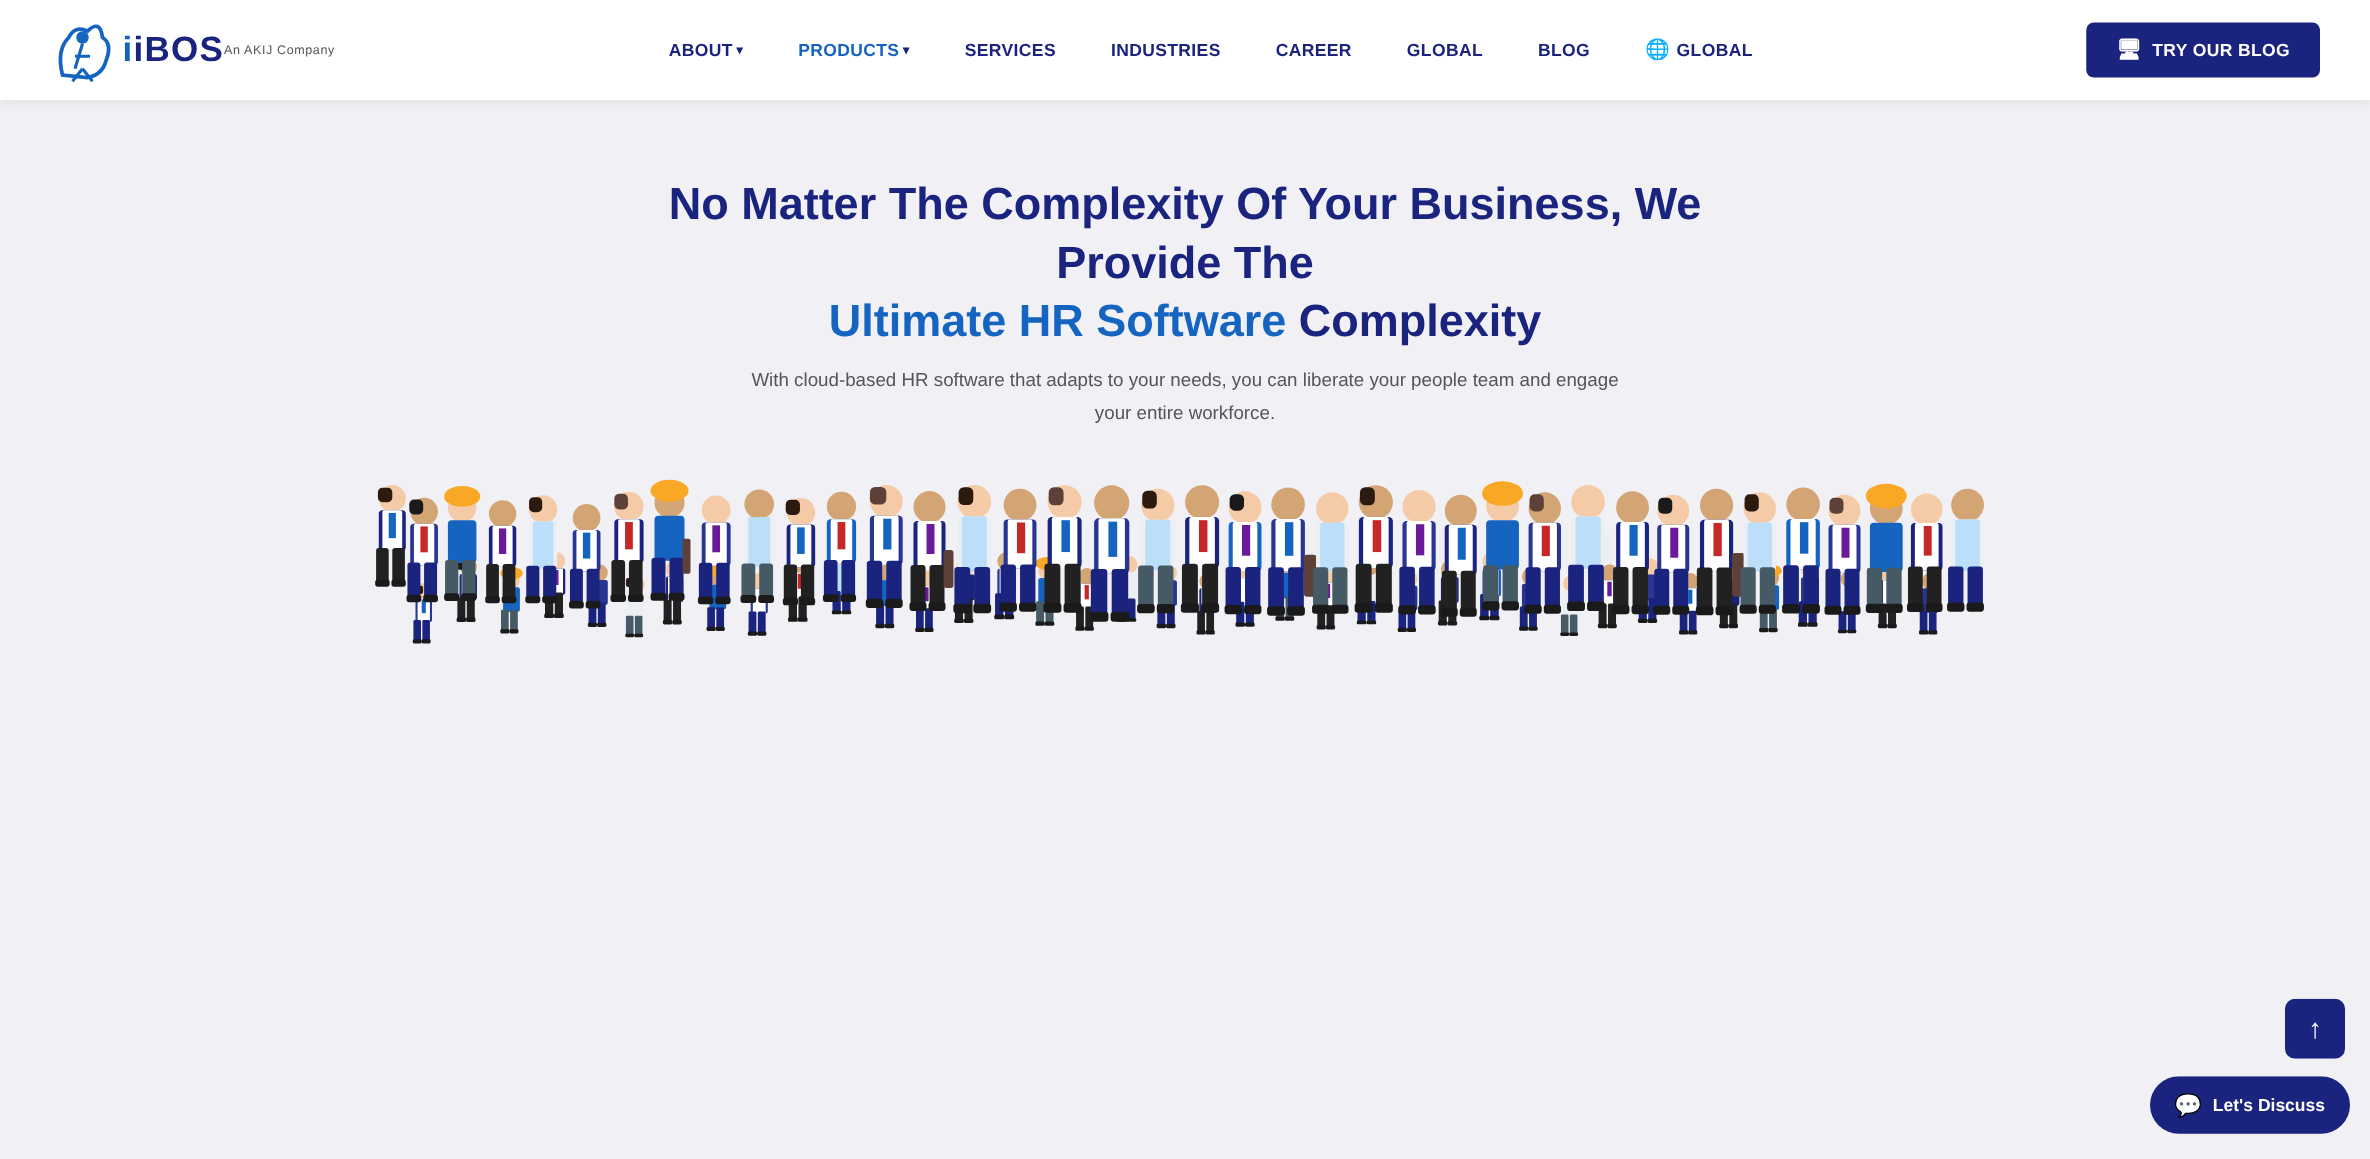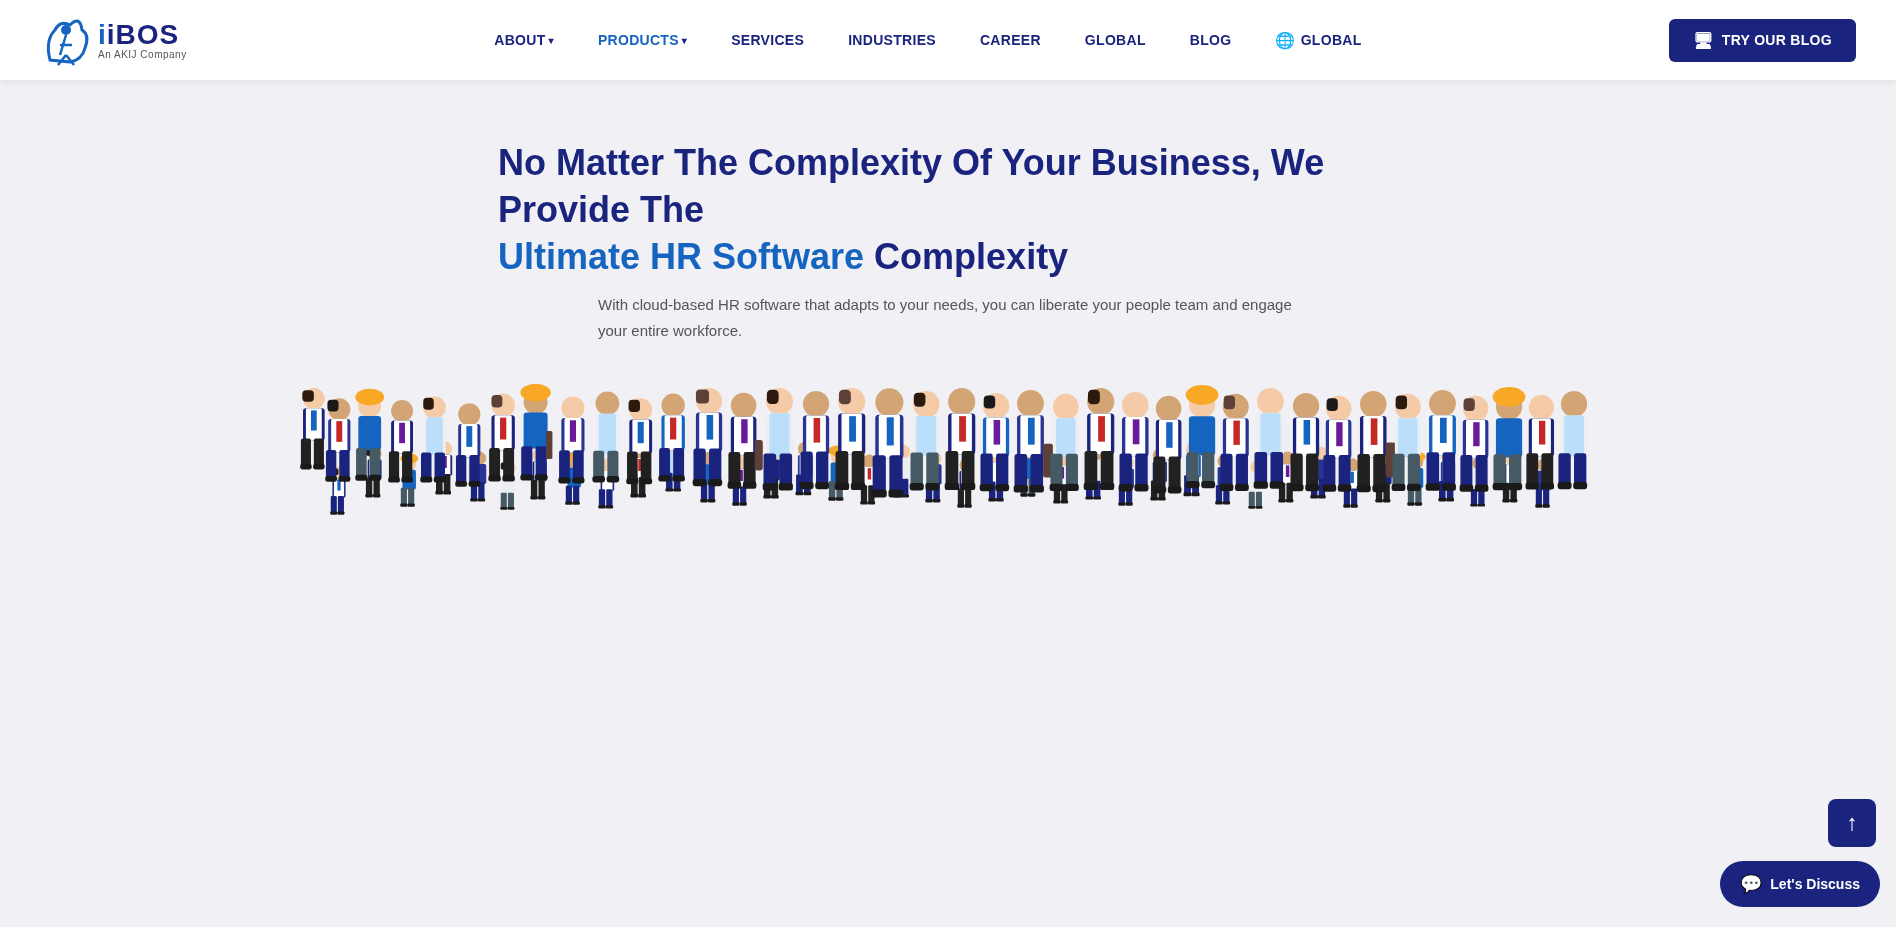--- a/index.html
+++ b/index.html
@@ -21,21 +21,21 @@
       display: flex;
       align-items: center;
       gap: 6px;
     }
     .logo-icon {
       width: 52px;
       height: 60px;
     }
     .logo-text-wrap {
       display: flex;
-      flex-direction: column;
+      align-items: center;
     }
     .logo-ibos {
       font-size: 28px;
       font-weight: 800;
       color: #1a237e;
       letter-spacing: 1px;
       line-height: 1;
     }
     .logo-ibos span.i-letter {
       color: #1565c0;
@@ -87,21 +87,21 @@
       letter-spacing: 0.3px;
       white-space: nowrap;
     }
     .btn-demo-icon {
       font-size: 16px;
     }
 
     
     .hero {
       background: #f0f0f5;
-      text-align: left;
+      text-align: center;
       padding: 60px 20px 0 20px;
       min-height: 847px;
       position: relative;
       overflow: hidden;
     }
     .hero-title {
       font-size: 36px;
       font-weight: 800;
       color: #1a237e;
       line-height: 1.3;

